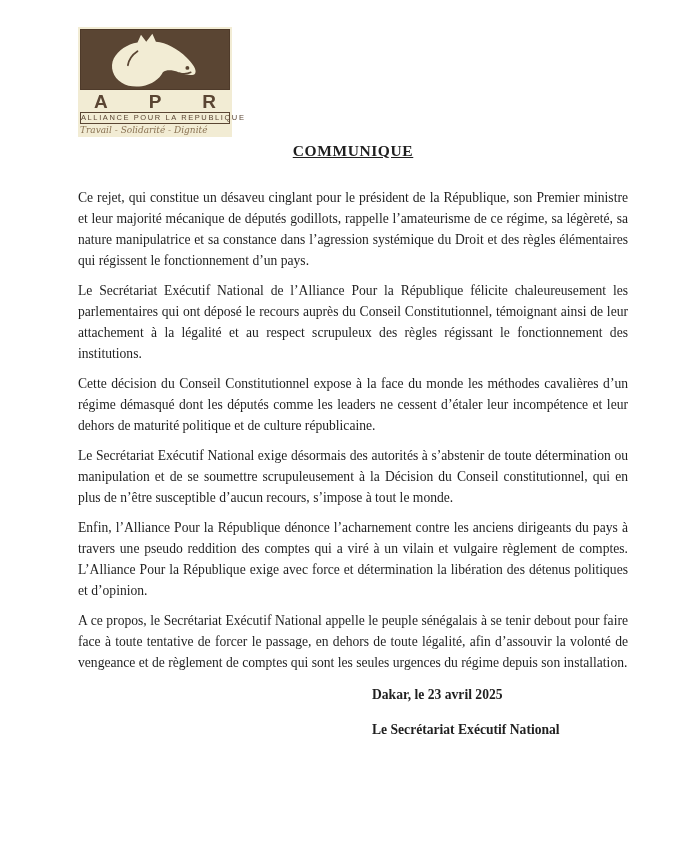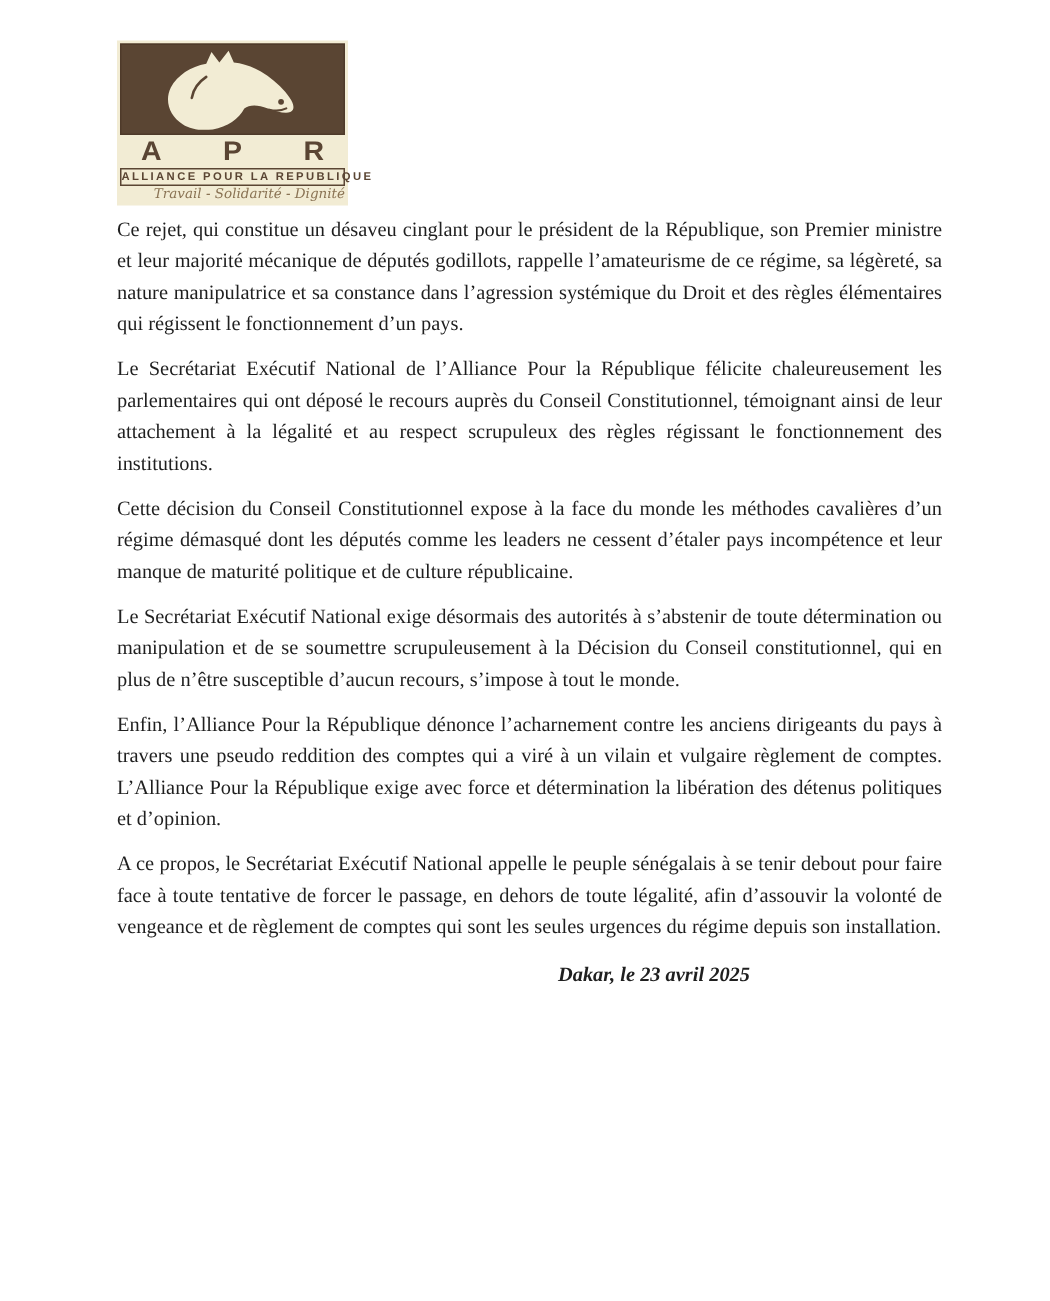--- a/index.html
+++ b/index.html
@@ -42,32 +42,32 @@
     font-family:"Liberation Sans", sans-serif;
     font-weight:bold;
     font-size:19px;line-height:21px;
     color:var(--logo-brown);
   }
   .logo-apr span{transform:scaleY(0.95);}
   .logo-band{
     border:1px solid var(--logo-brown);
     background:var(--logo-cream);
     font-family:"Liberation Sans", sans-serif;
-    font-weight:bold;
+    font-weight:normal;
     font-size:7.5px;line-height:10px;
     letter-spacing:1.6px;
     text-align:left;
     color:var(--logo-brown);
     white-space:nowrap;
   }
   .logo-motto{
     font-family:"DejaVu Serif", serif;
     font-style:italic;
     font-size:9px;line-height:13px;
-    text-align:right;
+    text-align:left;
     color:#8a7354;
   }
 
   
   .content{
     position:absolute;left:78px;top:142px;width:550px;
   }
   .doc-title{
     font-size:15.5px;
     font-weight:bold;
@@ -82,21 +82,21 @@
     text-align:justify;
     margin-bottom:9px;
   }
   .doc-footer{
     margin-left:294px;
     margin-top:11px;
     font-weight:bold;
     font-size:13.6px;
     line-height:21px;
   }
-  .doc-footer .dateline{margin-bottom:14px;font-style:italic;}
+  .doc-footer .dateline{margin-bottom:14px;}
 </style>
 </head>
 <body>
 
 <div class="page">
 
   <div class="logo">
     <div class="logo-horse">
       <svg width="110" height="56" viewBox="0 0 120 64" aria-hidden="true">
         <path d="M22 58 C12 52 8 40 13 30 C18 21 28 14 40 12 L44 3 L50 11 L57 2 L61 11 C73 12 86 19 96 29 C103 36 108 43 106 47 C104 51 95 49 87 46 C79 43 73 43 69 46 C65 54 56 60 45 62 C36 63 28 62 22 58 Z" fill="#f2ecd4"></path>
@@ -108,26 +108,28 @@
     <div class="logo-apr">
       <span>A</span>
       <span>P</span>
       <span>R</span>
     </div>
     <div class="logo-band">ALLIANCE POUR LA REPUBLIQUE</div>
     <div class="logo-motto">Travail - Solidarité - Dignité</div>
   </div>
 
   <div class="content">
+    <h1 class="doc-title">COMMUNIQUE</h1>
 
     <p class="doc-par">Ce rejet, qui constitue un désaveu cinglant pour le président de la République, son Premier ministre et leur majorité mécanique de députés godillots, rappelle l’amateurisme de ce régime, sa légèreté, sa nature manipulatrice et sa constance dans l’agression systémique du Droit et des règles élémentaires qui régissent le fonctionnement d’un pays.</p>
     <p class="doc-par">Le Secrétariat Exécutif National de l’Alliance Pour la République félicite chaleureusement les parlementaires qui ont déposé le recours auprès du Conseil Constitutionnel, témoignant ainsi de leur attachement à la légalité et au respect scrupuleux des règles régissant le fonctionnement des institutions.</p>
-    <p class="doc-par">Cette décision du Conseil Constitutionnel expose à la face du monde les méthodes cavalières d’un régime démasqué dont les députés comme les leaders ne cessent d’étaler pays incompétence et leur manque de maturité politique et de culture républicaine.</p>
+    <p class="doc-par">Cette décision du Conseil Constitutionnel expose à la face du monde les méthodes cavalières d’un régime démasqué dont les députés comme les leaders ne cessent d’étaler leur incompétence et leur dehors de maturité politique et de culture républicaine.</p>
     <p class="doc-par">Le Secrétariat Exécutif National exige désormais des autorités à s’abstenir de toute détermination ou manipulation et de se soumettre scrupuleusement à la Décision du Conseil constitutionnel, qui en plus de n’être susceptible d’aucun recours, s’impose à tout le monde.</p>
     <p class="doc-par">Enfin, l’Alliance Pour la République dénonce l’acharnement contre les anciens dirigeants du pays à travers une pseudo reddition des comptes qui a viré à un vilain et vulgaire règlement de comptes. L’Alliance Pour la République exige avec force et détermination la libération des détenus politiques et d’opinion.</p>
     <p class="doc-par">A ce propos, le Secrétariat Exécutif National appelle le peuple sénégalais à se tenir debout pour faire face à toute tentative de forcer le passage, en dehors de toute légalité, afin d’assouvir la volonté de vengeance et de règlement de comptes qui sont les seules urgences du régime depuis son installation.</p>
 
     <div class="doc-footer">
       <div class="dateline">Dakar, le 23 avril 2025</div>
+      <div class="signature">Le Secrétariat Exécutif National</div>
     </div>
   </div>
 
 </div>
 
 </body></html>

